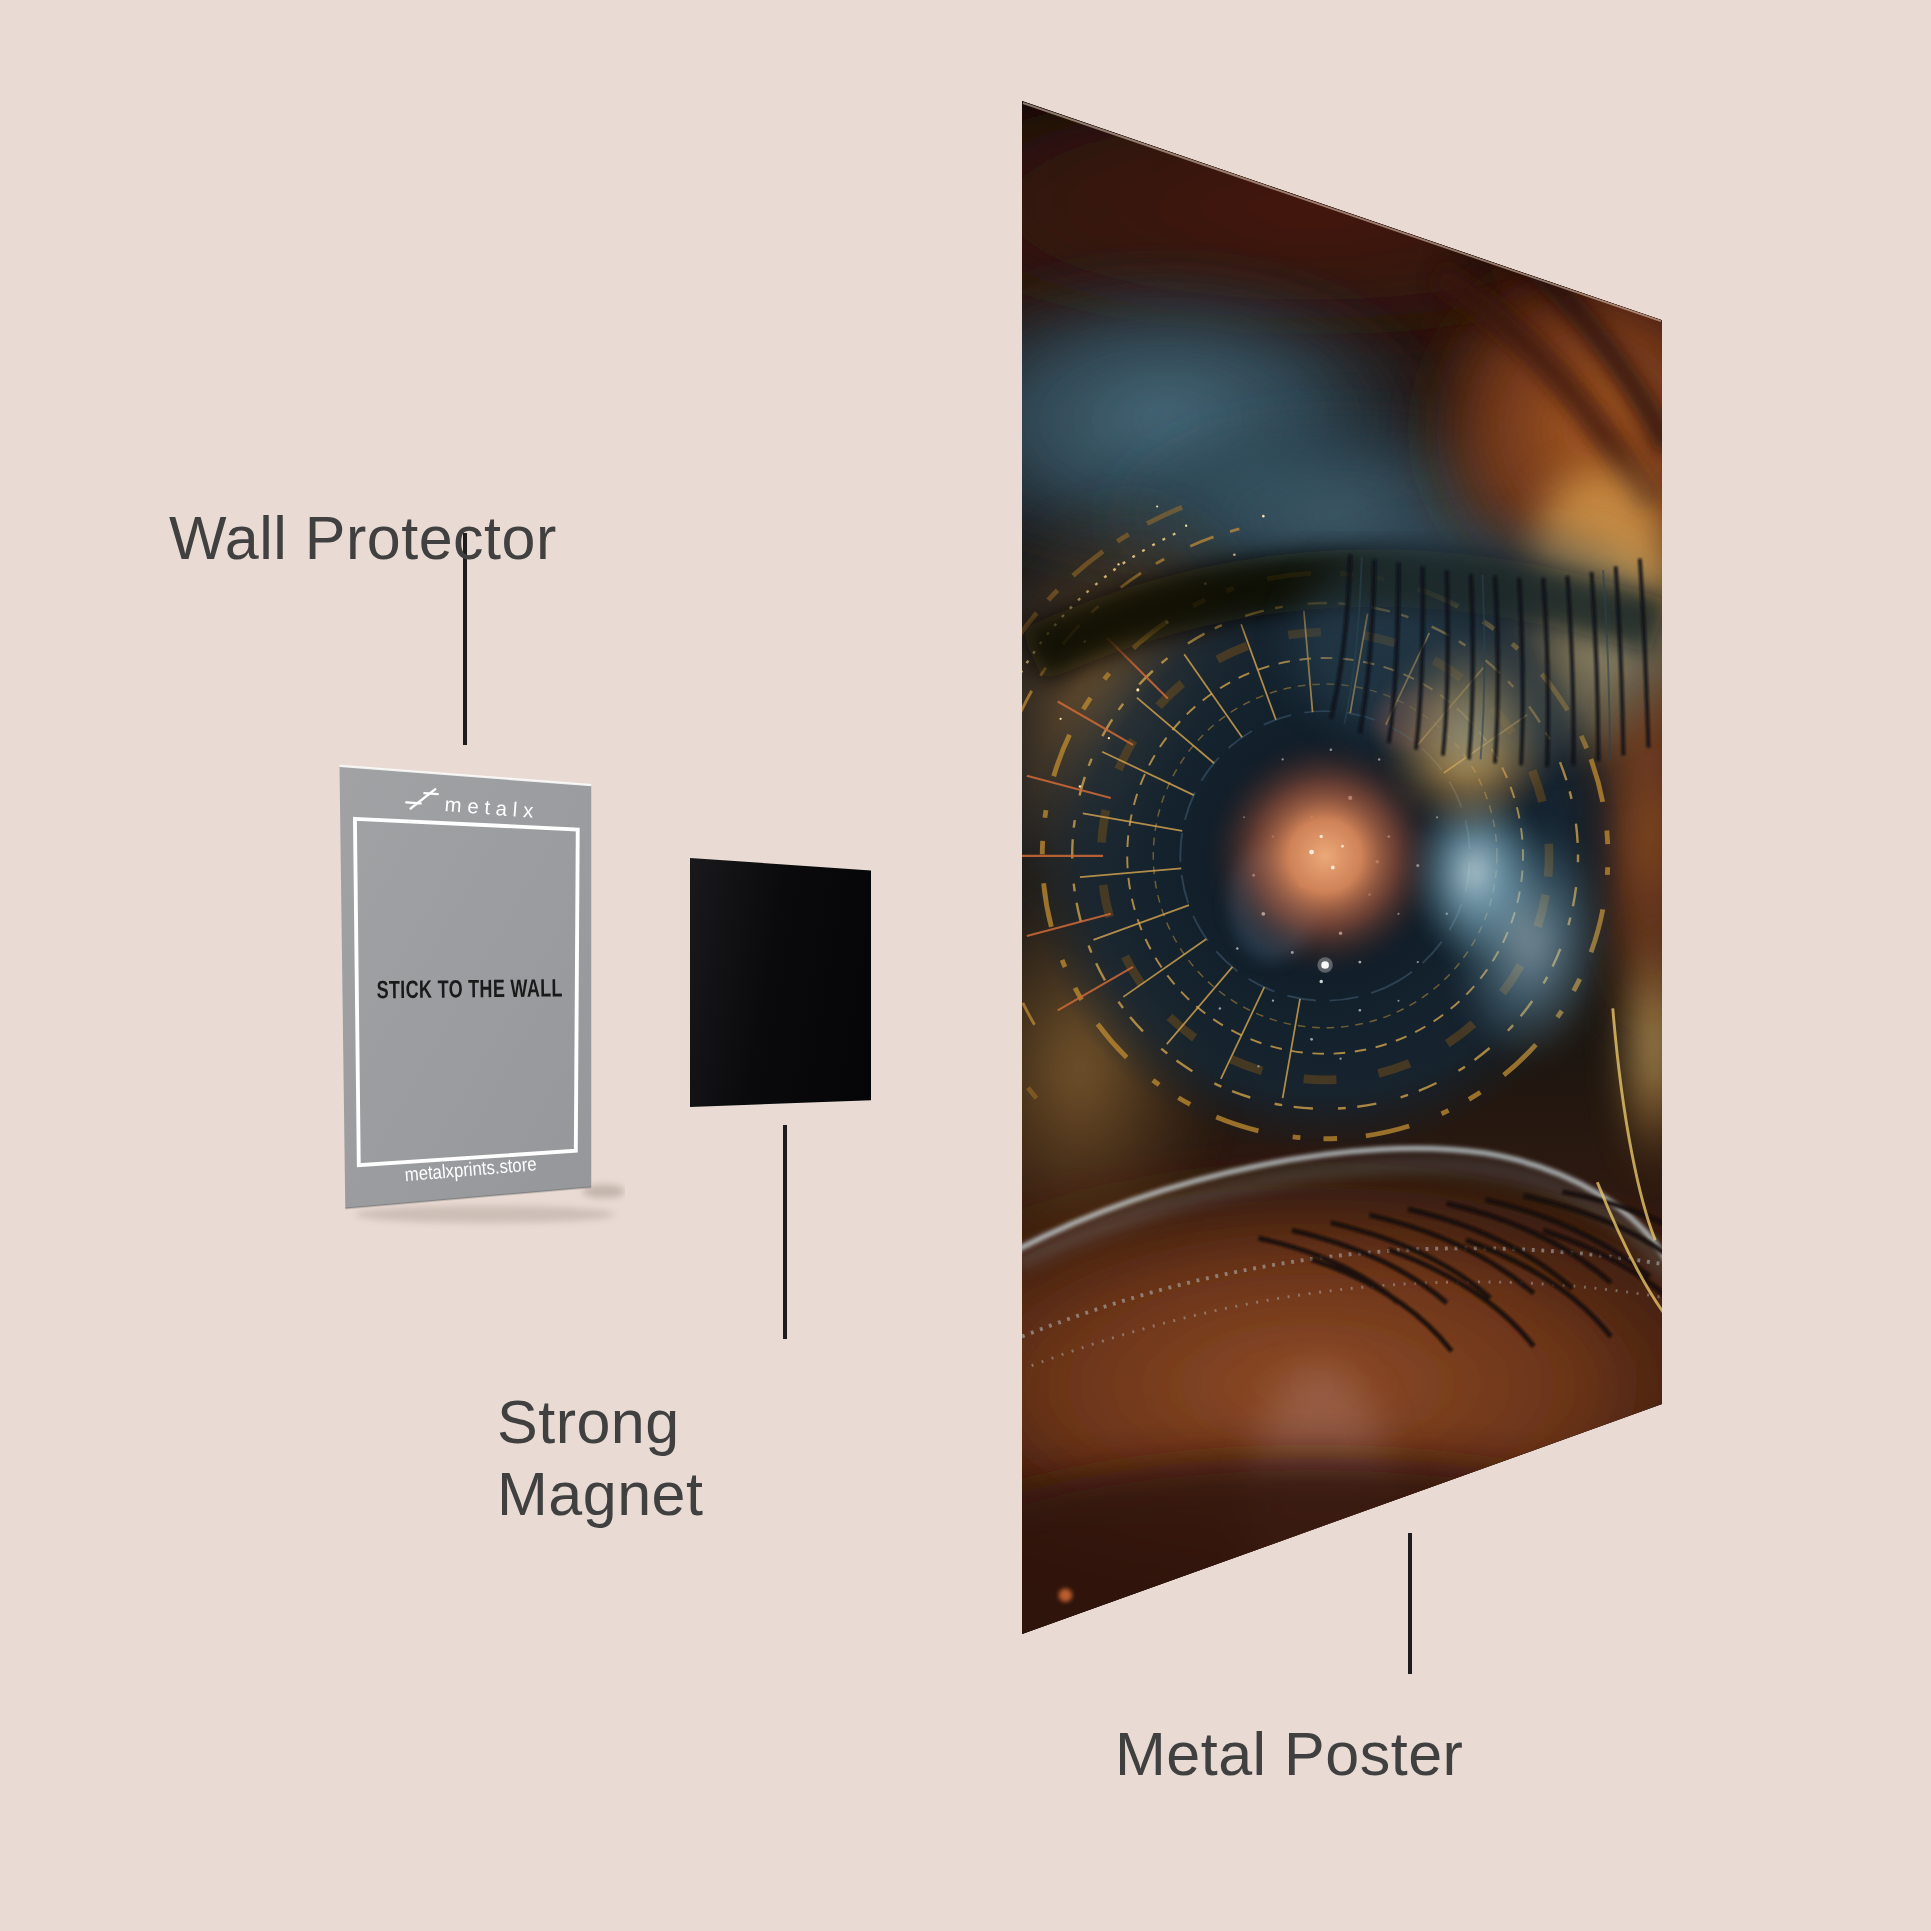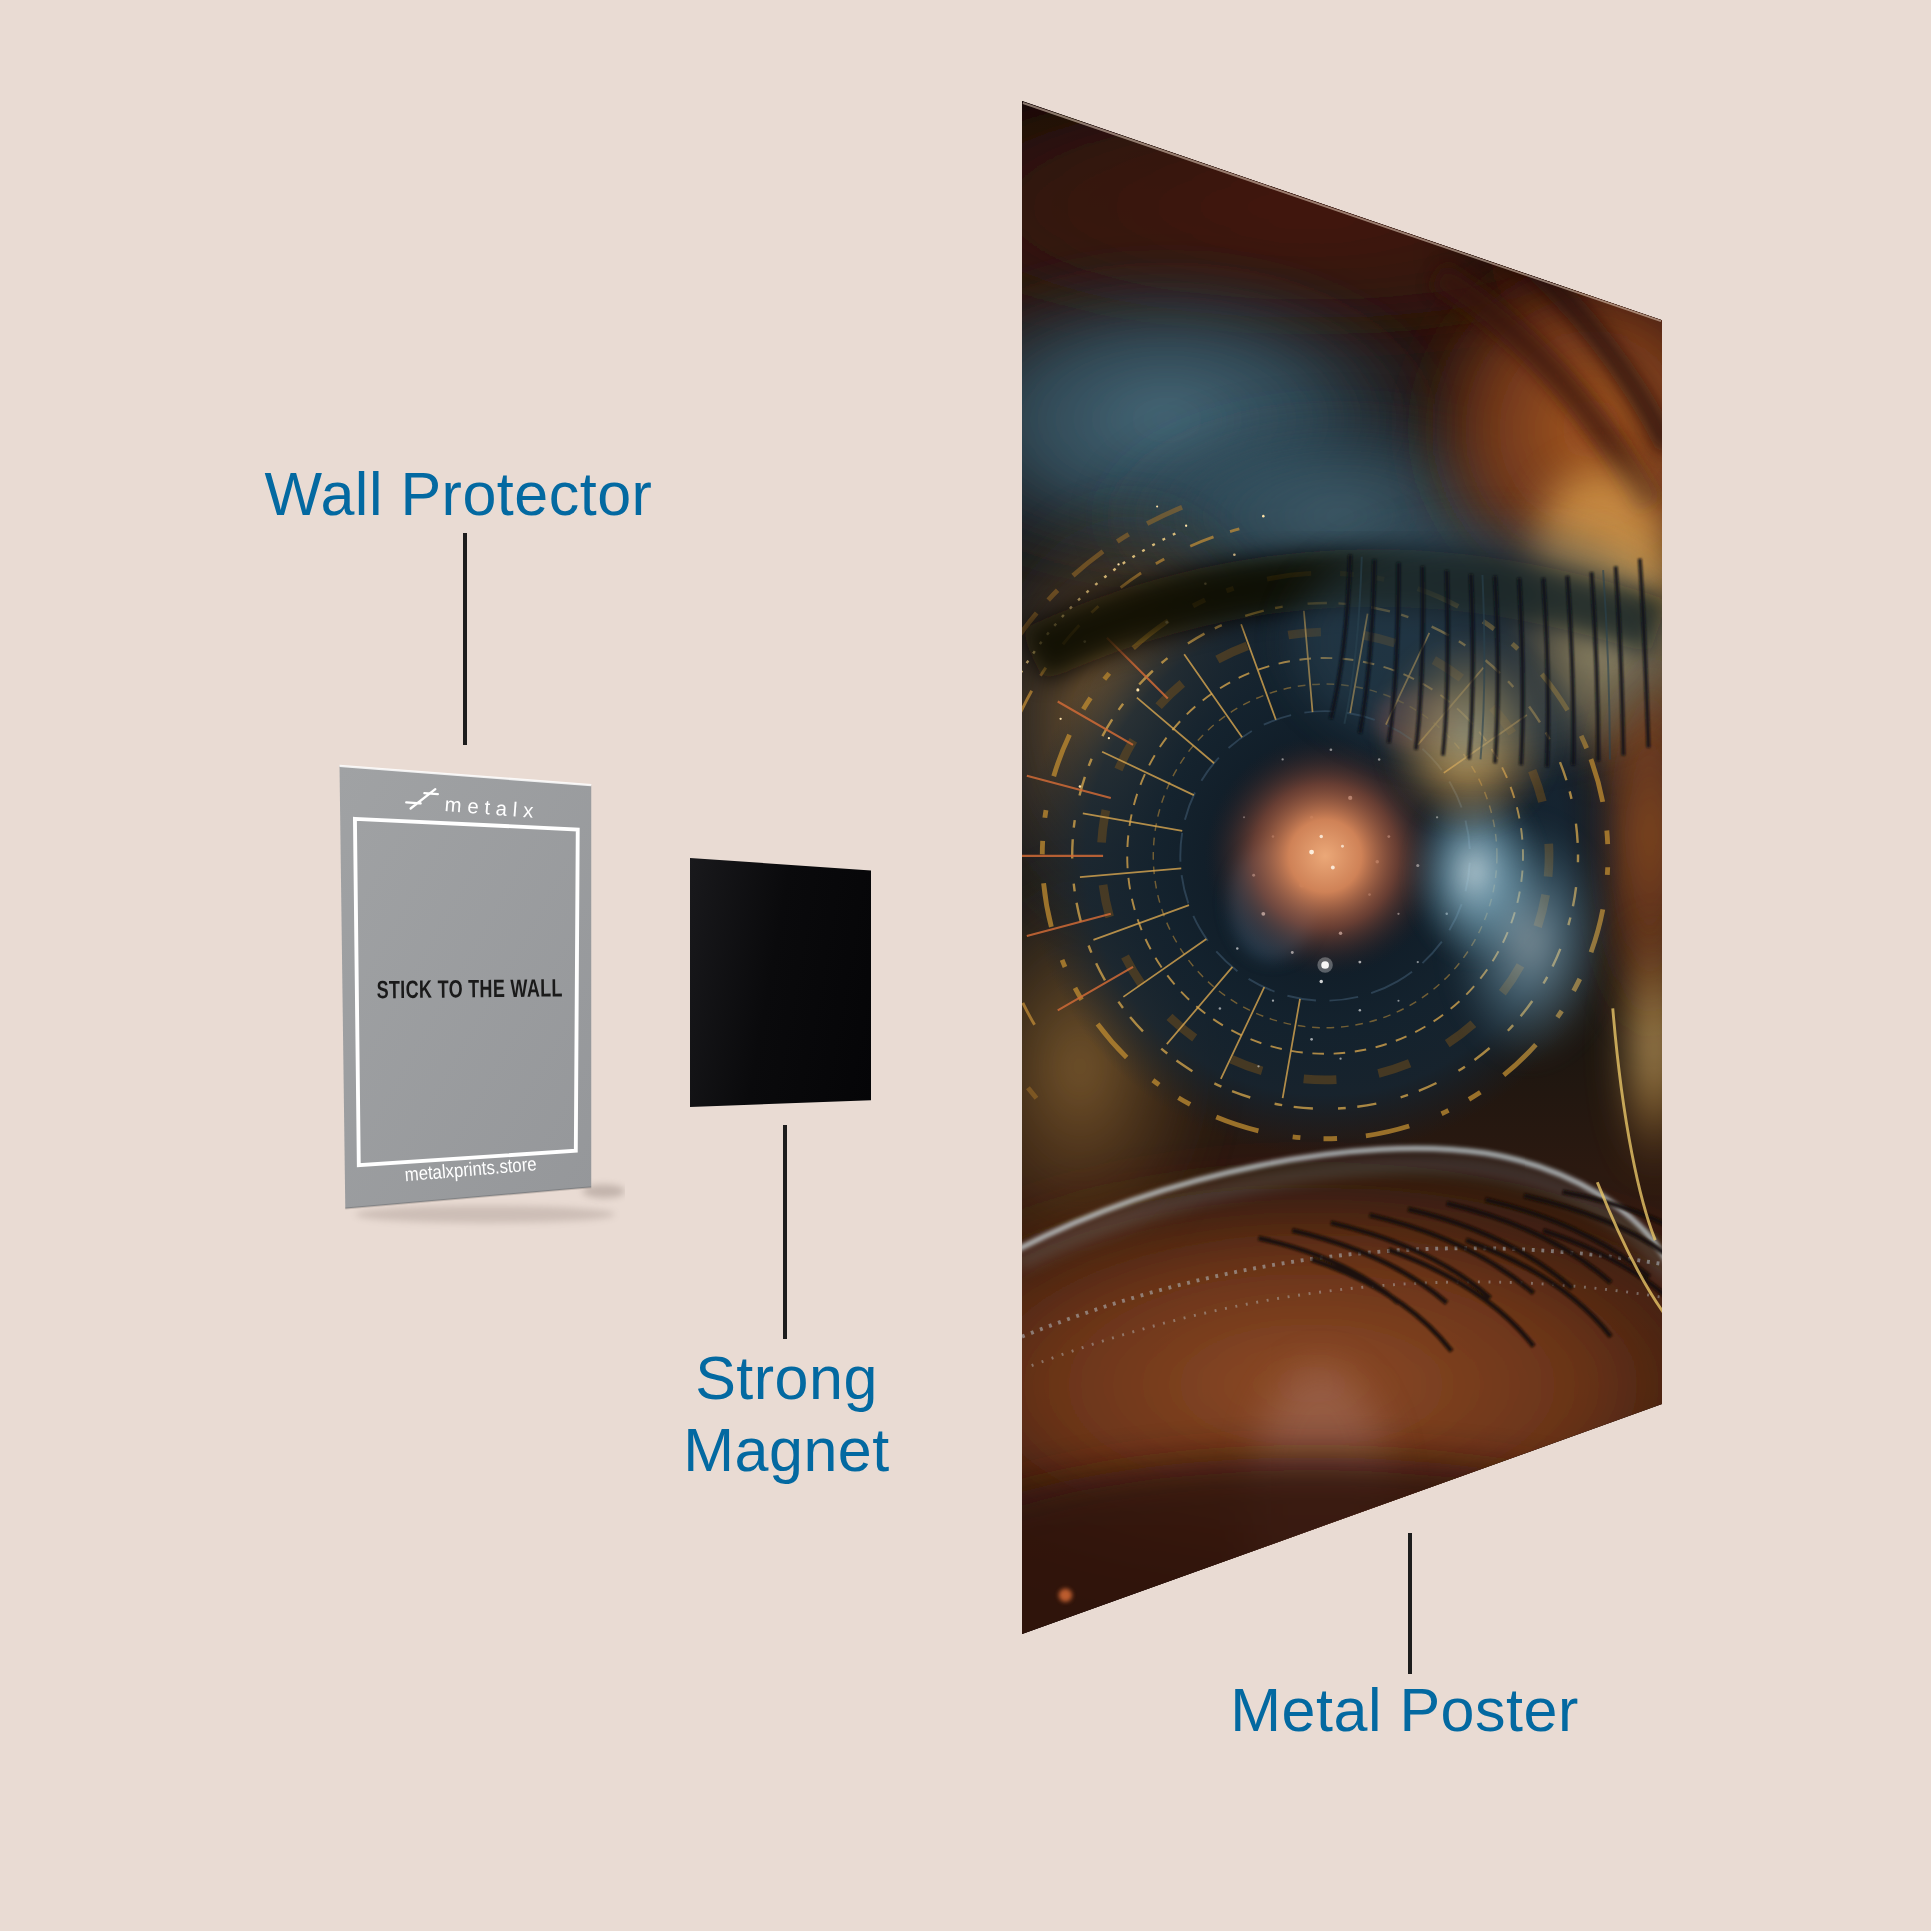--- a/index.html
+++ b/index.html
@@ -3,22 +3,22 @@
 <meta charset="utf-8">
 <style>
   html,body{margin:0;padding:0;background:#e9dbd3;}
   .stage{
     position:relative;width:1931px;height:1931px;overflow:hidden;
     background:#e9dbd3;
     font-family:"Liberation Sans",sans-serif;
   }
   
   .label{
-    position:absolute;color:#0369a1;font-size:61px;font-weight:500;
-    letter-spacing:0.5px;text-align:center;line-height:72px;
+    position:absolute;color:#404040;font-size:61px;font-weight:500;
+    letter-spacing:0.5px;line-height:72px;margin-top:44px;
   }
   .label-wall{left:169px;top:458px;width:579px;}
   .label-magnet{left:497px;top:1342px;width:579px;}
   .label-poster{left:1115px;top:1674px;width:579px;}
   
   .leader{position:absolute;width:3.9px;background:#1d1d1d;}
   .leader-wall{left:463px;top:533px;height:212px;}
   .leader-magnet{left:783px;top:1125px;height:214px;}
   .leader-poster{left:1408px;top:1533px;height:141px;}
   

